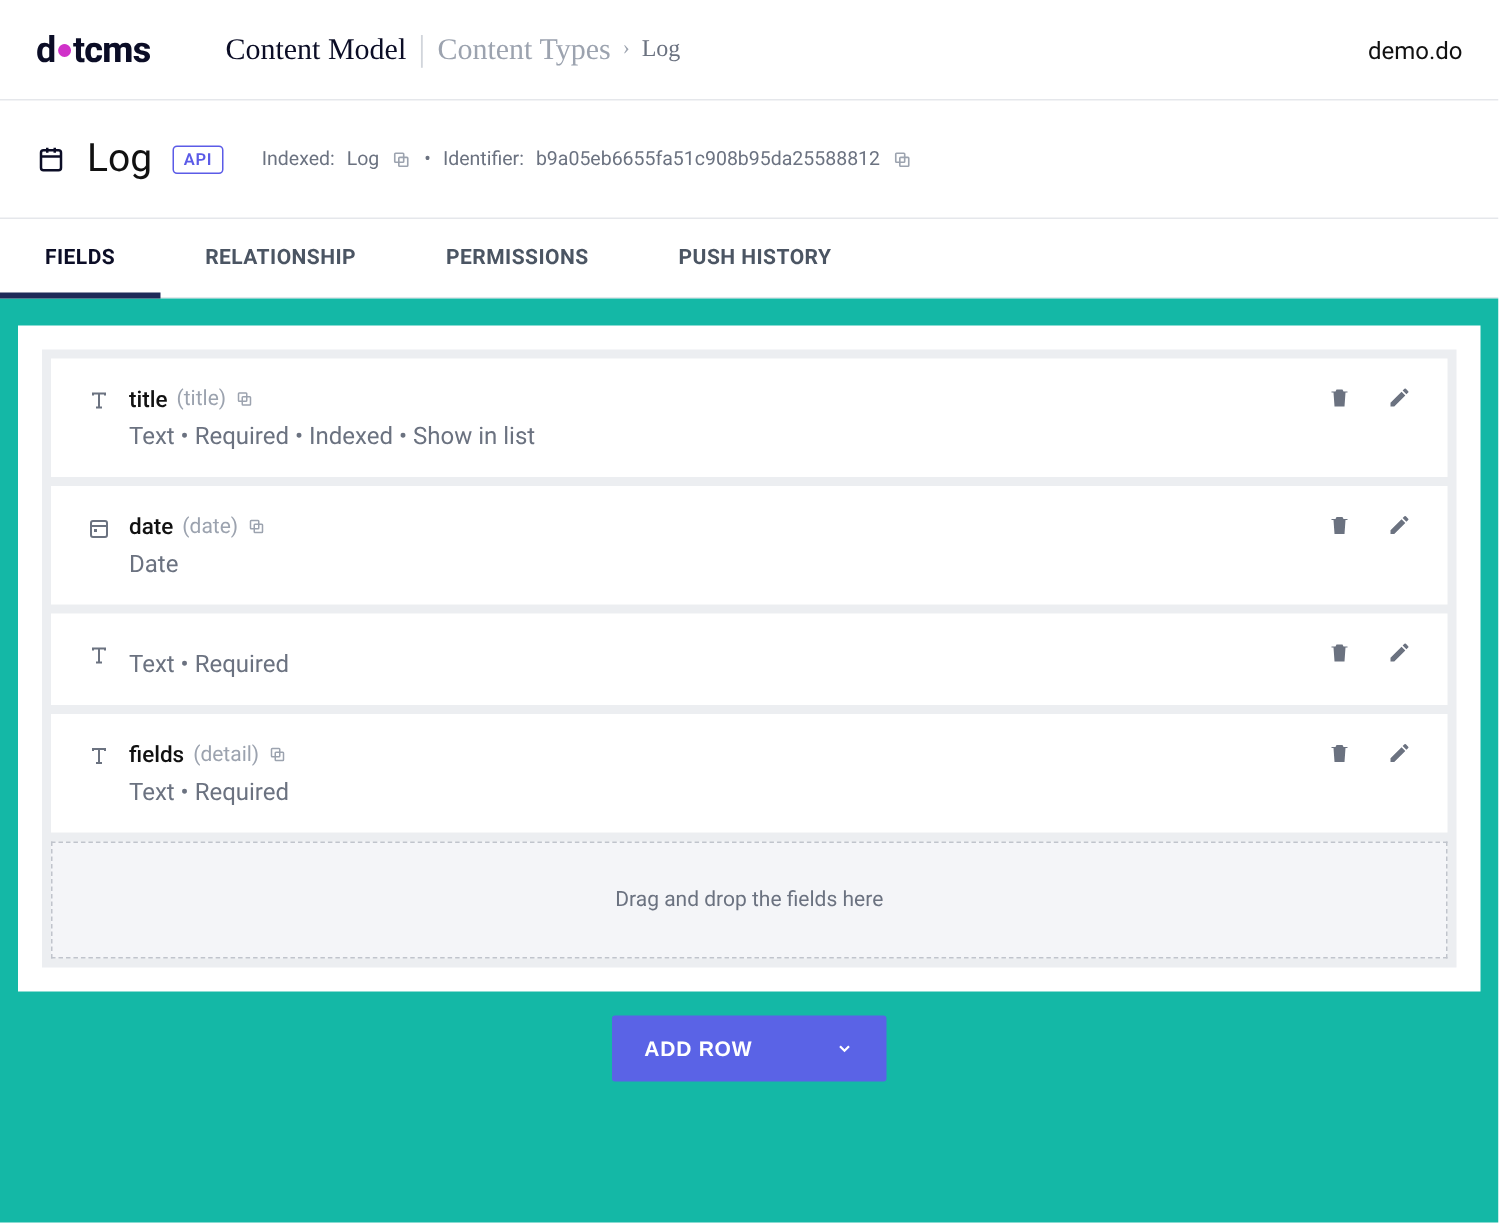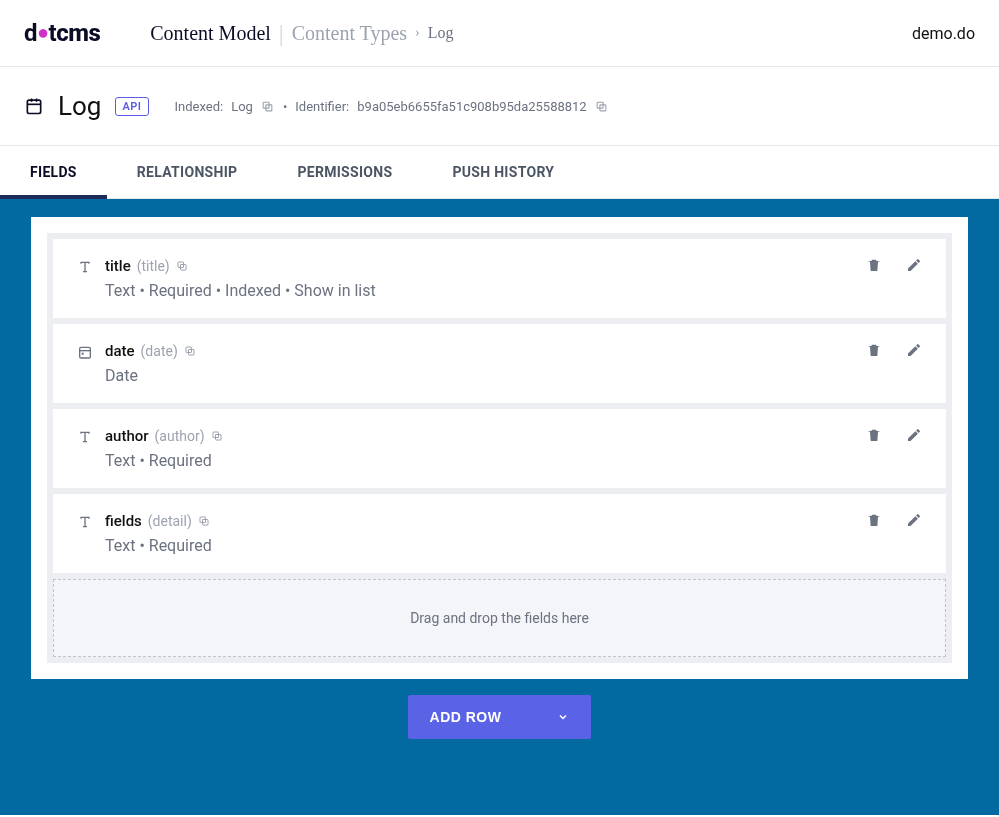--- a/index.html
+++ b/index.html
@@ -109,22 +109,22 @@
   .tab.active::after {
     content: "";
     position: absolute;
     left: 0; right: 0; bottom: -1px;
     height: 4px;
     background: #1e2a58;
   }
 
   
   .body-area {
-    background: #0369a1;
-    padding: 18px 31px;
+    background: #14b8a6;
+    padding: 18px 12px;
     height: 616px;
   }
   .panel {
     background: #fff;
     padding: 16px;
   }
   .fields-wrap {
     background: #eceef1;
     padding: 6px;
     display: flex;
@@ -344,30 +344,20 @@
         </div>
       </div>
 
       <div class="field-row">
         <span class="field-icon">
           <svg width="16" height="16" viewBox="0 0 24 24" fill="#6b7280">
               <path d="M5 4h14v3h-2V6h-4v12h2v2H9v-2h2V6H7v1H5V4z"></path>
             </svg>
         </span>
         <div class="field-content">
-          <div class="field-name-line">
-            <span class="field-name">author</span>
-            <span class="field-var">(author)</span>
-            <span class="field-copy">
-              <svg width="12" height="12" viewBox="0 0 24 24" fill="none" stroke="#9ca3af" stroke-width="2">
-                  <rect x="9" y="9" width="11" height="11" rx="1"></rect>
-                  <rect x="4" y="4" width="11" height="11" rx="1"></rect>
-                </svg>
-            </span>
-          </div>
           <div class="field-meta">Text  •  Required</div>
         </div>
         <div class="field-actions">
           <span class="act-icon">
             <svg width="16" height="16" viewBox="0 0 24 24" fill="#6b7280">
                 <path d="M6 7h12l-1 14H7L6 7zm3-3h6l1 2H8l1-2zM4 6h16v1H4z"></path>
               </svg>
           </span>
           <span class="act-icon">
             <svg width="16" height="16" viewBox="0 0 24 24" fill="#6b7280">

